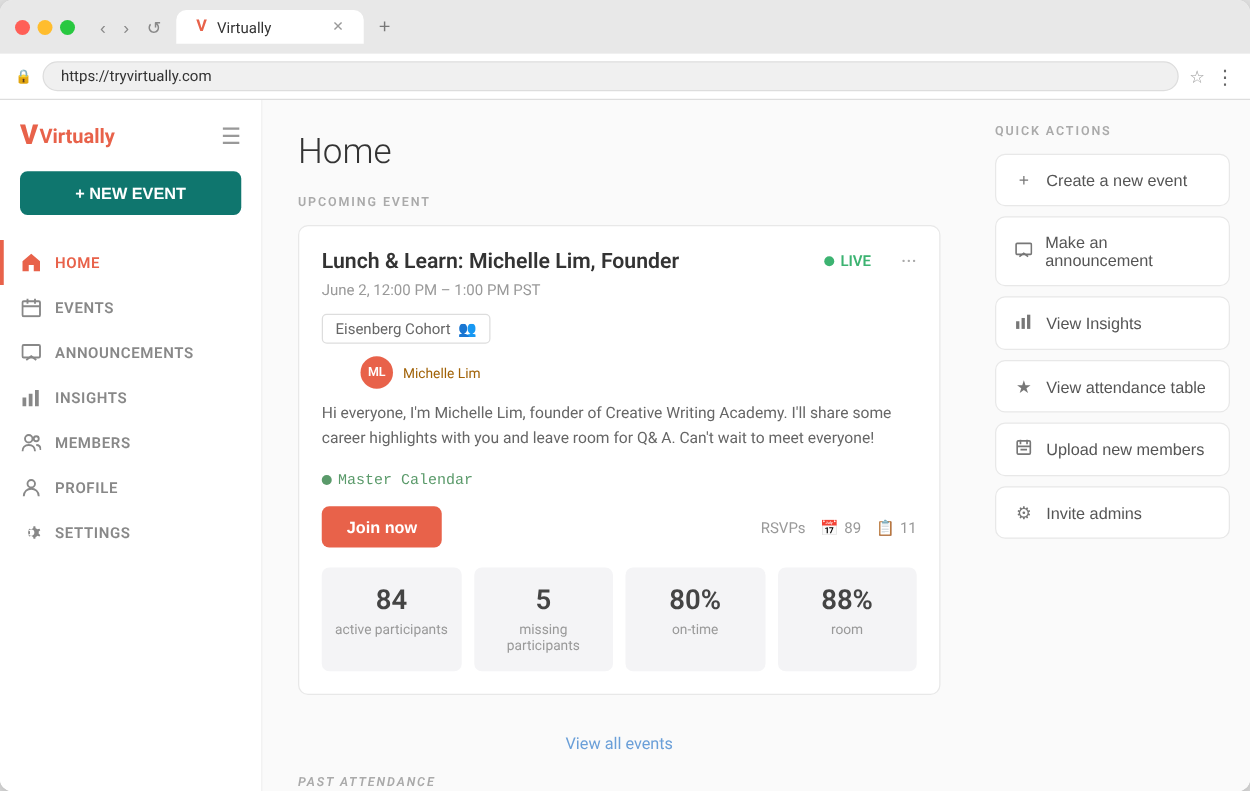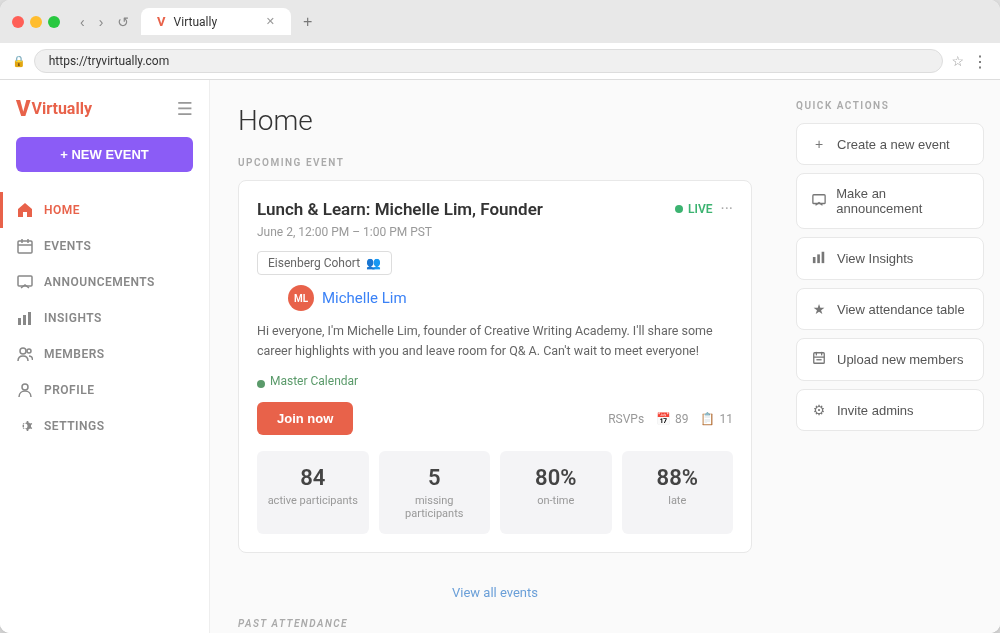--- a/index.html
+++ b/index.html
@@ -119,21 +119,21 @@
       display: flex;
       align-items: center;
       font-size: 22px;
       font-weight: 700;
       color: #e8624a;
     }
 
     .hamburger { color: #999; font-size: 18px; cursor: pointer; }
 
     .new-event-btn {
-      background: #8b5cf6;
+      background: #0f766e;
       color: #fff;
       border: none;
       border-radius: 6px;
       padding: 10px 0;
       width: calc(100% - 32px);
       margin: 0 16px 20px 16px;
       font-size: 13px;
       font-weight: 600;
       cursor: pointer;
       display: flex;
@@ -198,21 +198,21 @@
 
     .event-title {
       font-size: 17px;
       font-weight: 600;
       color: #333;
     }
 
     .event-status {
       display: flex;
       align-items: center;
-      gap: 8px;
+      gap: 24px;
     }
 
     .live-badge {
       display: flex;
       align-items: center;
       gap: 5px;
       color: #3cb371;
       font-size: 12px;
       font-weight: 600;
     }
@@ -249,36 +249,37 @@
       margin-bottom: 10px;
     }
     .avatar {
       width: 26px; height: 26px; border-radius: 50%;
       background: #e8624a;
       display: flex; align-items: center; justify-content: center;
       color: #fff; font-size: 11px; font-weight: 600;
       overflow: hidden;
       margin-left: 31px;
     }
-    .presenter-name { font-size: 15px; color: #3b82f6; }
+    .presenter-name { font-size: 11px; color: #a16207; }
 
     .event-description {
       font-size: 12.5px;
       color: #666;
       line-height: 1.6;
       margin-bottom: 12px;
     }
 
     .calendar-tag {
       display: inline-flex;
-      align-items: flex-end;
+      align-items: center;
       gap: 5px;
       font-size: 12px;
       color: #5a9a6a;
       margin-bottom: 14px;
+      font-family: Liberation Mono, monospace;
     }
     .calendar-dot { width: 8px; height: 8px; border-radius: 50%; background: #5a9a6a; }
 
     .event-footer {
       display: flex;
       align-items: center;
       justify-content: space-between;
       margin-bottom: 16px;
     }
 
@@ -555,21 +556,21 @@
           <div class="stat-card">
             <div class="stat-value">5</div>
             <div class="stat-label">missing participants</div>
           </div>
           <div class="stat-card">
             <div class="stat-value">80%</div>
             <div class="stat-label">on-time</div>
           </div>
           <div class="stat-card">
             <div class="stat-value">88%</div>
-            <div class="stat-label">late</div>
+            <div class="stat-label">room</div>
           </div>
         </div>
       </div>
 
       <div class="view-all-link">View all events</div>
 
       <div class="past-attendance-section">
         <div class="section-label">PAST ATTENDANCE</div>
 
       </div>

